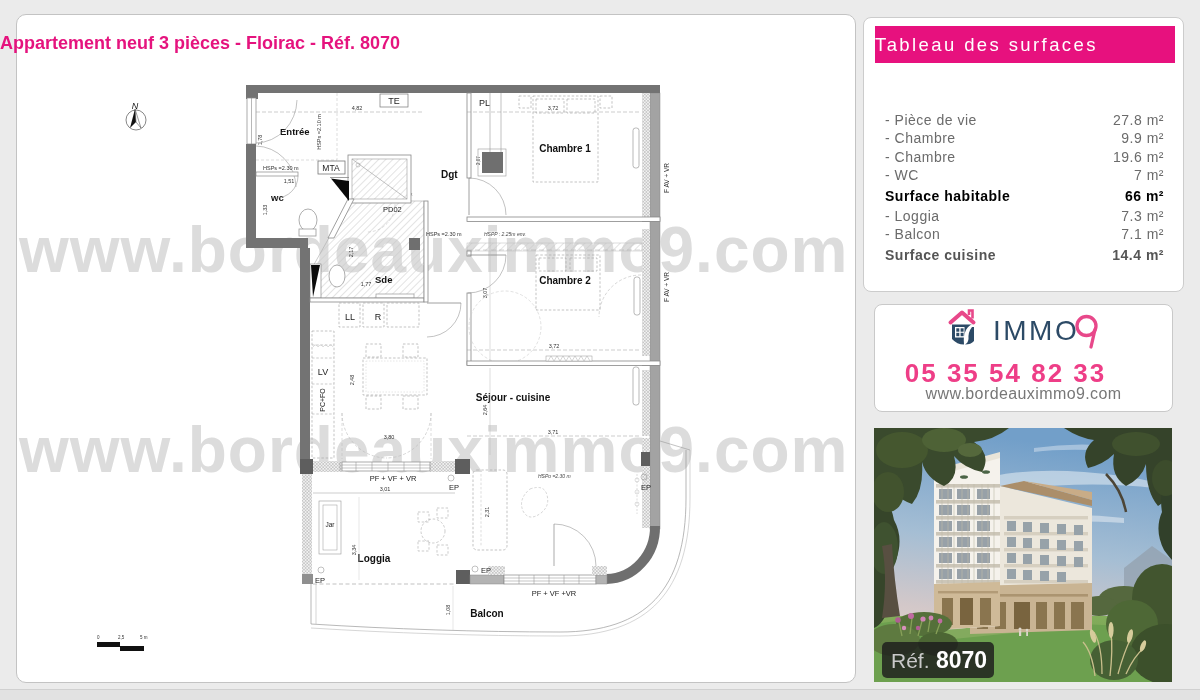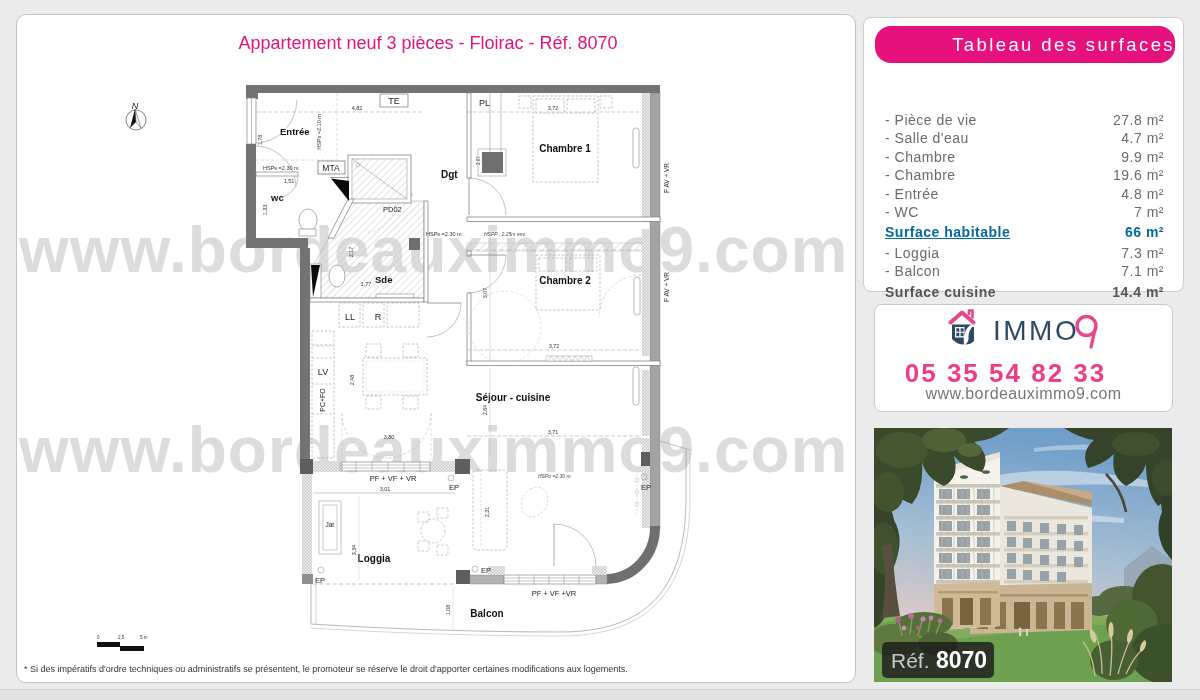--- a/index.html
+++ b/index.html
@@ -11,21 +11,21 @@
 </head>
 <body>
 <div id="page">
 
 <div class="abs" style="left:16px;top:14px;width:838px;height:667px;background:#ffffff;border:1px solid #c3c3c3;border-radius:10px;z-index:0;"></div>
 
 <div class="wm" style="top:218px;">www.bordeauximmo9.com</div>
 
 <div class="wm" style="top:418px;">www.bordeauximmo9.com</div>
 
-<div class="abs" style="left:20px;top:33px;width:816px;text-align:center;font-size:18px;font-weight:normal;color:#e5137e;z-index:3;">Appartement neuf 3 pièces - Floirac - Réf. 8070</div>
+<div class="abs" style="left:0;top:33px;width:816px;text-align:left;font-size:18px;font-weight:bold;color:#e5137e;z-index:3;">Appartement neuf 3 pièces - Floirac - Réf. 8070</div>
 
 <svg class="abs" style="left:0;top:0;z-index:2;" width="1200" height="700" viewBox="0 0 1200 700" xmlns="http://www.w3.org/2000/svg">
 <defs>
 <pattern id="hatch" width="5" height="5" patternTransform="rotate(45)" patternUnits="userSpaceOnUse">
   <rect width="5" height="5" fill="none"></rect>
           <line x1="0" y1="0" x2="0" y2="5" stroke="#c8c8c8" stroke-width="1"></line>
 </pattern>
 <pattern id="cross" width="3.2" height="3.2" patternUnits="userSpaceOnUse">
   <rect width="3.2" height="3.2" fill="#f2f2f2"></rect>
   <path d="M0,0 L3.2,3.2 M3.2,0 L0,3.2" stroke="#b7b7b7" stroke-width="0.6"></path>
@@ -464,31 +464,29 @@
   <rect x="120" y="646" width="24" height="5" fill="#111"></rect>
   <text x="97" y="639" font-size="4.5" fill="#333">0</text>
   <text x="118" y="639" font-size="4.5" fill="#333">2,5</text>
   <text x="140" y="639" font-size="4.5" fill="#333">5 m</text>
 </g>
 </g>
 </svg>
 
 <div class="abs" style="left:863px;top:17px;width:319px;height:273px;background:#ffffff;border:1px solid #cccccc;border-radius:8px;z-index:2;"></div>
 
-<div class="abs" style="left:875px;top:26px;width:300px;height:37px;background:#e7117e;border-radius:16px;z-index:4;color:#fff;font-size:18.5px;text-align:right;line-height:37px;letter-spacing:2.4px;">Tableau des surfaces</div>
+<div class="abs" style="left:875px;top:26px;width:300px;height:37px;background:#e7117e;border-radius:0;z-index:4;color:#fff;font-size:18.5px;text-align:left;line-height:37px;letter-spacing:2.4px;">Tableau des surfaces</div>
 
 <div class="abs" style="left:875px;top:63px;width:299px;z-index:3;font-size:14px;color:#6b6b6b;letter-spacing:0.5px;margin-top:36px;">
   <div style="padding:12px 10px 8px 10px;line-height:18.4px;">
     <div><span>- Pièce de vie</span><span style="float:right">27.8 m²</span></div>
-    <div><span>- Salle d'eau</span><span style="float:right">4.7 m²</span></div>
     <div><span>- Chambre</span><span style="float:right">9.9 m²</span></div>
     <div><span>- Chambre</span><span style="float:right">19.6 m²</span></div>
-    <div><span>- Entrée</span><span style="float:right">4.8 m²</span></div>
     <div><span>- WC</span><span style="float:right">7 m²</span></div>
-    <div style="font-weight:bold;color:#0369a1;padding:2px 0;text-decoration:underline;"><span>Surface habitable</span><span style="float:right">66 m²</span></div>
+    <div style="font-weight:bold;color:#000000;padding:2px 0;"><span>Surface habitable</span><span style="float:right">66 m²</span></div>
     <div><span>- Loggia</span><span style="float:right">7.3 m²</span></div>
     <div><span>- Balcon</span><span style="float:right">7.1 m²</span></div>
     <div style="font-weight:bold;color:#555;padding-top:2px;"><span>Surface cuisine</span><span style="float:right">14.4 m²</span></div>
   </div>
 </div>
 
 <div class="abs" style="left:874px;top:304px;width:297px;height:106px;background:#ffffff;border:1px solid #c9c9c9;border-radius:8px;z-index:2;"></div>
 
 <svg class="abs" style="left:938px;top:306px;z-index:3;" width="180" height="48" viewBox="0 0 180 48" xmlns="http://www.w3.org/2000/svg">
 
@@ -724,16 +722,15 @@
         <rect x="152.2" y="203.4" width="1.8" height="4.6"></rect>
       </g>
 
 <g>
   <rect x="8" y="214" width="112" height="36" rx="5" fill="#1c1c1c" opacity="0.82"></rect>
   <text x="17" y="240" font-family="Liberation Sans, sans-serif" font-size="21" fill="#c9c9c9">Réf.</text>
   <text x="62" y="240" font-family="Liberation Sans, sans-serif" font-size="23" font-weight="bold" fill="#ffffff">8070</text>
 </g>
 </svg>
 
-<div class="abs" style="left:24px;top:664px;font-size:9px;color:#333;z-index:3;">* Si des impératifs d'ordre techniques ou administratifs se présentent, le promoteur se réserve le droit d'apporter certaines modifications aux logements.</div>
 
 <div class="abs" style="left:0;top:689px;width:1200px;height:11px;background:#e2e2e2;border-top:1px solid #d0d0d0;z-index:0;"></div>
 </div>
 
 </body></html>

